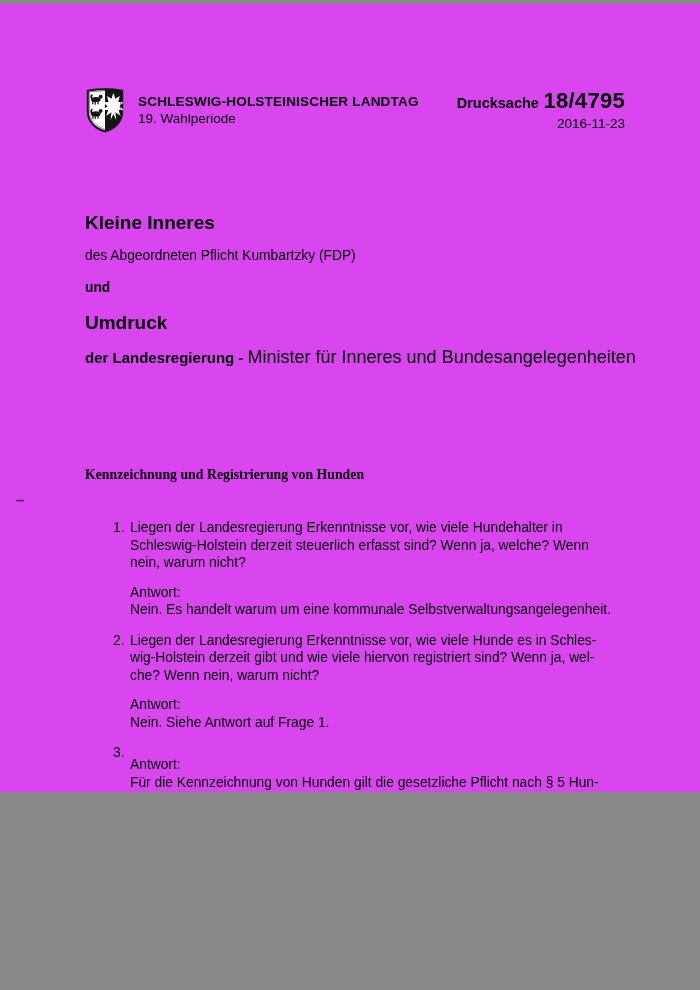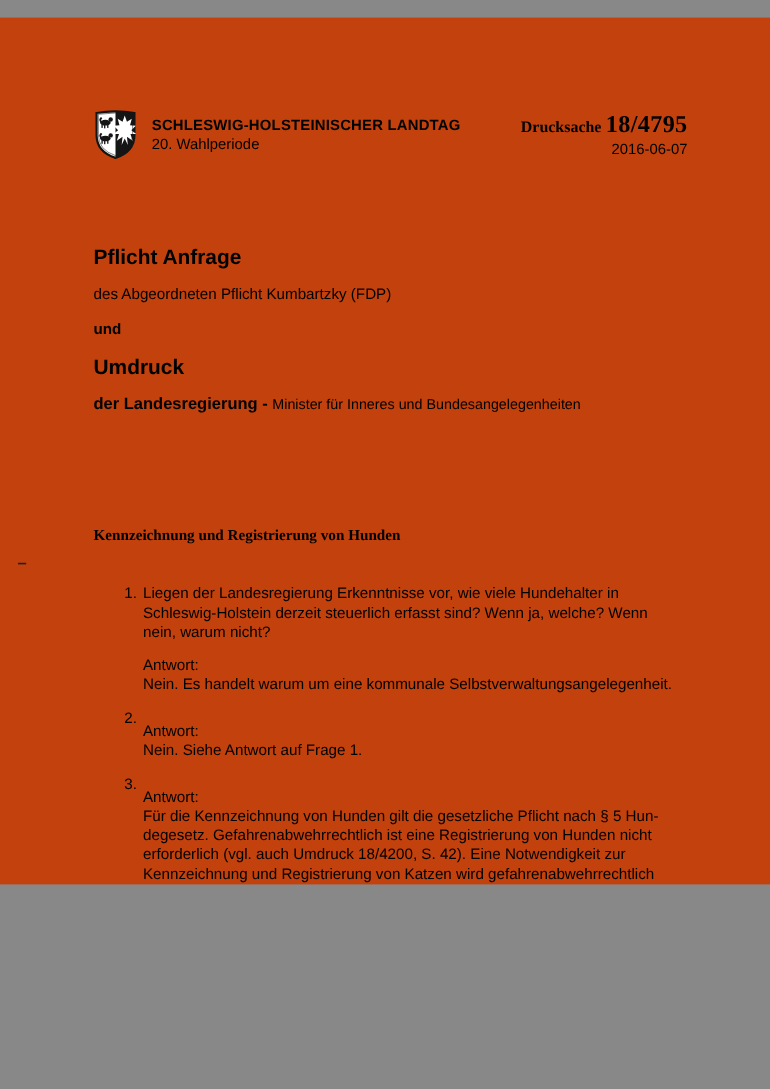--- a/index.html
+++ b/index.html
@@ -1,53 +1,53 @@
 <!DOCTYPE html>
 <html lang="de"><head>
 <meta charset="utf-8">
 <title>Drucksache 18/4795</title>
 <style>
   html, body { margin: 0; padding: 0; background: #888; }
   .page {
     position: relative;
     width: 700px;
     height: 788px;
-    margin: 16px auto;
-    background: #c2410c;
+    margin: 4px auto;
+    background: #d946ef;
     color: #000000;
     font-family: "Liberation Sans", sans-serif;
     overflow: hidden;
   }
 
   
   .doc-header {
     position: absolute;
     top: 83px; left: 85px; right: 75px;
     display: flex;
     justify-content: space-between;
     align-items: flex-start;
   }
   .header-left { display: flex; align-items: flex-start; }
   .logo { display: block; width: 40px; height: 47px; margin-right: 13px; }
   .org-block { padding-top: 6px; }
   .org-name { font-weight: bold; font-size: 13.5px; line-height: 17px; letter-spacing: 0.2px; }
   .org-period { font-size: 13.5px; line-height: 17px; }
   .header-right { text-align: right; padding-top: 1px; }
-  .ds-line { white-space: nowrap; font-family: Liberation Serif, serif; }
+  .ds-line { white-space: nowrap; }
   .ds-label { font-weight: bold; font-size: 14.5px; }
   .ds-number { font-weight: bold; font-size: 22px; letter-spacing: 0.3px; }
   .ds-date { font-size: 13.5px; line-height: 17px; margin-top: 1px; }
 
   
   .abs { position: absolute; left: 85px; }
   .title-big { font-size: 19px; font-weight: bold; line-height: 22px; }
   .title-normal { font-size: 13.8px; line-height: 17px; }
   .title-bold { font-size: 13.8px; font-weight: bold; line-height: 17px; }
   .gov-bold { font-size: 15px; font-weight: bold; }
-  .gov-normal { font-size: 13px; }
+  .gov-normal { font-size: 18px; }
 
   .subject { font-size: 13.8px; font-weight: bold; font-family: Liberation Serif, serif; }
 
   .fold-mark {
     position: absolute;
     left: 16px; top: 487px;
     font-size: 15px; font-weight: bold;
     color: #222;
   }
 
@@ -94,33 +94,33 @@
             <rect x="18" y="70" width="3" height="8"></rect>
             <rect x="24" y="71" width="3" height="8"></rect>
             <rect x="31" y="70" width="3" height="8"></rect>
           </g>
 
           <path d="M11,11 Q50,5 89,11 L89,57 Q89,92 50,105 Q11,92 11,57 Z" fill="none" stroke="#151515" stroke-width="1.2"></path>
         </svg>
       </span>
       <div class="org-block">
         <div class="org-name">SCHLESWIG-HOLSTEINISCHER LANDTAG</div>
-        <div class="org-period">20. Wahlperiode</div>
+        <div class="org-period">19. Wahlperiode</div>
       </div>
     </div>
     <div class="header-right">
       <div class="ds-line">
         <span class="ds-label">Drucksache</span>
         <span class="ds-number">18/4795</span>
       </div>
-      <div class="ds-date">2016-06-07</div>
+      <div class="ds-date">2016-11-23</div>
     </div>
   </div>
 
-  <div class="abs title-big" style="top:208px">Pflicht Anfrage</div>
+  <div class="abs title-big" style="top:208px">Kleine Inneres</div>
   <div class="abs title-normal" style="top:243px">des Abgeordneten Pflicht Kumbartzky (FDP)</div>
   <div class="abs title-bold" style="top:275px">und</div>
   <div class="abs title-big" style="top:308px">Umdruck</div>
   <div class="abs" style="top:343px">
     <span class="gov-bold">der Landesregierung - </span><span class="gov-normal">Minister für Inneres und Bundesangelegenheiten</span>
   </div>
 
   <div class="abs subject" style="top:463px">Kennzeichnung und Registrierung von Hunden</div>
 
   <div class="fold-mark">–</div>
@@ -134,20 +134,23 @@
 Schleswig-Holstein derzeit steuerlich erfasst sind? Wenn ja, welche? Wenn
 nein, warum nicht?</p>
         <p class="qa-answer-label">Antwort:</p>
         <p class="qa-answer">Nein. Es handelt warum um eine kommunale Selbstverwaltungsangelegenheit.</p>
       </div>
     </div>
 
     <div class="qa-item">
       <span class="qa-number">2.</span>
       <div class="qa-body">
+        <p class="qa-question">Liegen der Landesregierung Erkenntnisse vor, wie viele Hunde es in Schles-
+wig-Holstein derzeit gibt und wie viele hiervon registriert sind? Wenn ja, wel-
+che? Wenn nein, warum nicht?</p>
         <p class="qa-answer-label">Antwort:</p>
         <p class="qa-answer">Nein. Siehe Antwort auf Frage 1.</p>
       </div>
     </div>
 
     <div class="qa-item">
       <span class="qa-number">3.</span>
       <div class="qa-body">
         <p class="qa-answer-label">Antwort:</p>
         <p class="qa-answer">Für die Kennzeichnung von Hunden gilt die gesetzliche Pflicht nach § 5 Hun-

